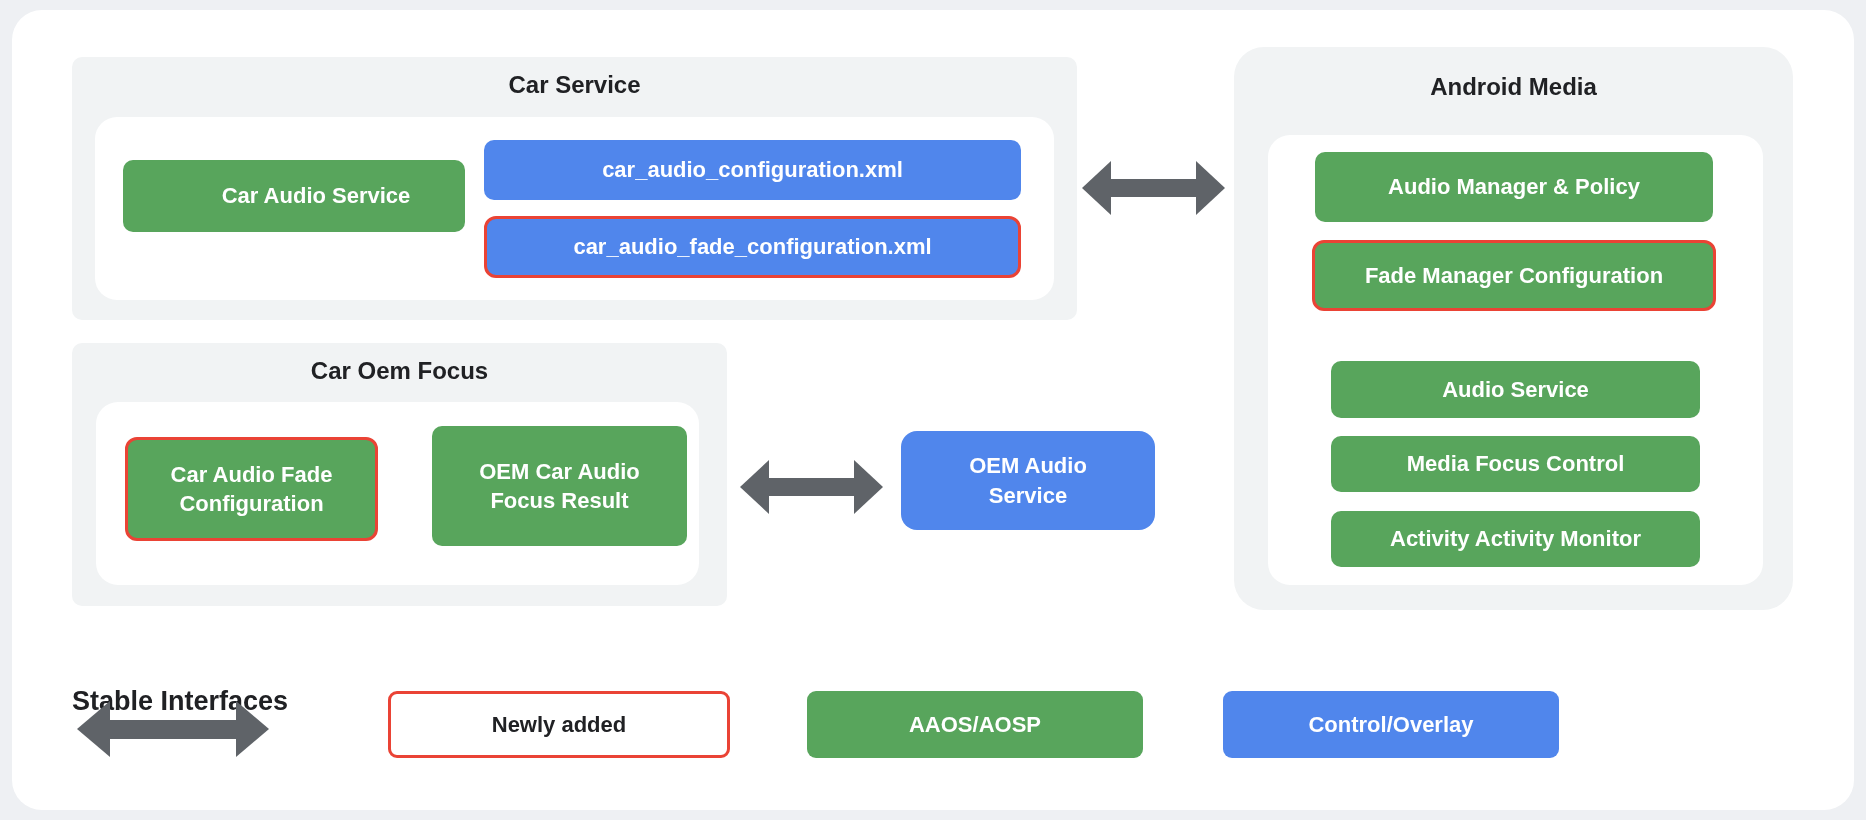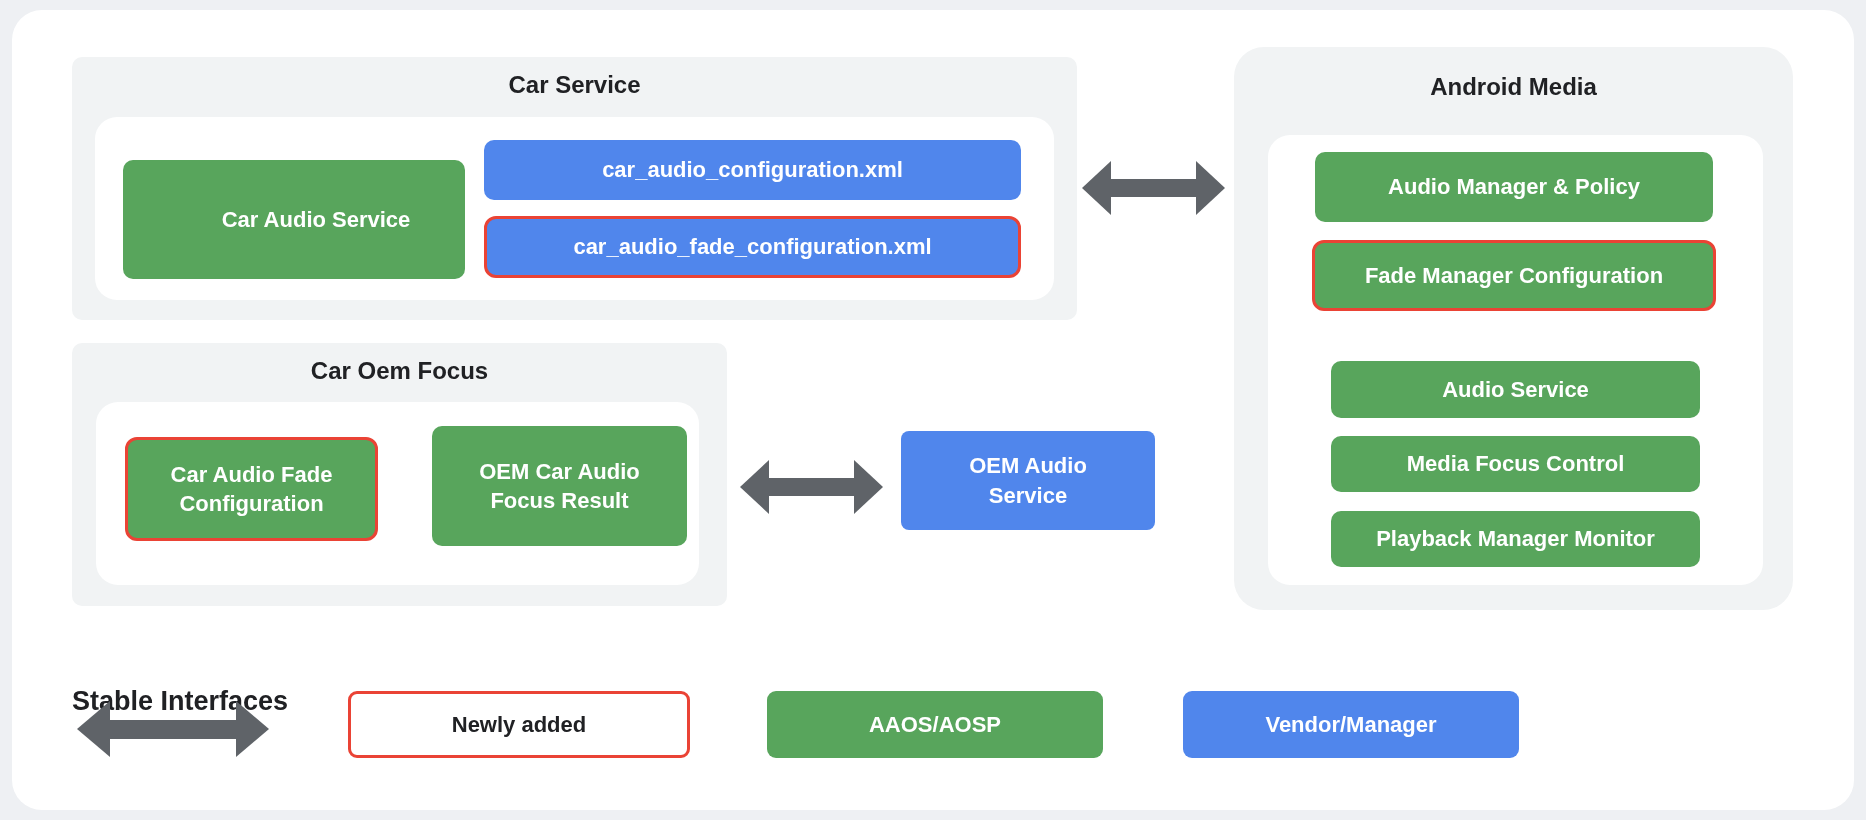--- a/index.html
+++ b/index.html
@@ -35,21 +35,21 @@
   .node.green { background:var(--green); }
   .node.blue  { background:var(--blue); }
   .node.newly { border:3px solid var(--red); border-radius:12px; }
   .arrow { position:absolute; color:var(--arrow); }
   .arrow svg { display:block; }
 
   
   .g-car-service { left:72px; top:57px; width:1005px; height:263px; }
   .g-car-service .group-title { top:14px; }
   .g-car-service .inner { left:23px; top:60px; width:959px; height:183px; }
-  .n-car-audio-service { left:28px; top:43px; width:342px; height:119px;padding-left:44px; }
+  .n-car-audio-service { left:28px; top:43px; width:342px; height:72px;padding-left:44px; }
   .n-config-xml        { left:389px; top:23px; width:537px; height:60px; }
   .n-fade-config-xml   { left:389px; top:99px; width:537px; height:62px; }
 
   
   .a-top    { left:1081px; top:160px; }
   .a-mid    { left:739px;  top:459px; }
   .a-legend { left:76px;   top:700px; }
 
   
   .g-android-media { left:1234px; top:47px; width:559px; height:563px; border-radius:30px; }
@@ -64,32 +64,32 @@
   
   .g-car-oem-focus { left:72px; top:343px; width:655px; height:263px; }
   .g-car-oem-focus .group-title { top:14px; }
   .g-car-oem-focus .inner { left:24px; top:59px; width:603px; height:183px; }
   .n-car-audio-fade-config { left:29px; top:35px; width:253px; height:104px; padding:0 12px; }
   .n-oem-focus-result      { left:336px; top:24px; width:255px; height:120px; padding:6px 30px; }
 
   
   .n-oem-audio-service {
     left:901px; top:431px; width:254px; height:99px;
-    border-radius:8px; padding:0 42px;
+    border-radius:16px; padding:0 42px;
   }
 
   
   .legend-label {
     position:absolute; left:72px; top:686px;
     font-size:27px; font-weight:bold; color:var(--text-dark);
   }
   .legend-box {
     position:absolute; top:691px; height:67px;
     display:flex; align-items:center; justify-content:center;
-    font-size:22px; font-weight:bold; border-radius:9px; color:var(--text-light);
+    font-size:22px; font-weight:bold; border-radius:9px; color:var(--text-light);margin-left:40px;
   }
   .l-newly  { left:348px; width:342px; background:var(--surface);
               border:3px solid var(--red); color:var(--text-dark); }
   .l-aaos   { left:767px; width:336px; background:var(--green); }
   .l-vendor { left:1183px; width:336px; background:var(--blue); }
 </style>
 </head>
 <body>
 
 <div class="canvas">
@@ -112,21 +112,21 @@
     </svg>
   </div>
 
   <section class="group g-android-media">
     <div class="group-title">Android Media</div>
     <div class="inner">
       <div class="node green newly n-fade-manager-config">Fade Manager Configuration</div>
       <div class="node green n-audio-manager-policy">Audio Manager &amp; Policy</div>
       <div class="node green n-audio-service">Audio Service</div>
       <div class="node green n-media-focus-control">Media Focus Control</div>
-      <div class="node green n-playback-monitor">Playback Manager Monitor</div>
+      <div class="node green n-playback-monitor">Activity Activity Monitor</div>
     </div>
   </section>
 
   <section class="group g-car-oem-focus">
     <div class="group-title">Car Oem Focus</div>
     <div class="inner">
       <div class="node green newly n-car-audio-fade-config">Car Audio Fade Configuration</div>
       <div class="node green n-oem-focus-result">OEM Car Audio Focus Result</div>
     </div>
   </section>
@@ -144,14 +144,14 @@
   <div class="legend-label">Stable Interfaces</div>
   <div class="arrow a-legend">
     <svg width="194" height="58" viewBox="0 0 194 58">
       <rect x="30" y="20" width="134" height="19" fill="currentColor"></rect>
       <polygon points="34,1 34,57 1,29" fill="currentColor"></polygon>
       <polygon points="160,1 160,57 193,29" fill="currentColor"></polygon>
     </svg>
   </div>
   <div class="legend-box l-newly">Newly added</div>
   <div class="legend-box l-aaos">AAOS/AOSP</div>
-  <div class="legend-box l-vendor">Vendor/Manager</div>
+  <div class="legend-box l-vendor">Control/Overlay</div>
 </div>
 
 </body></html>

